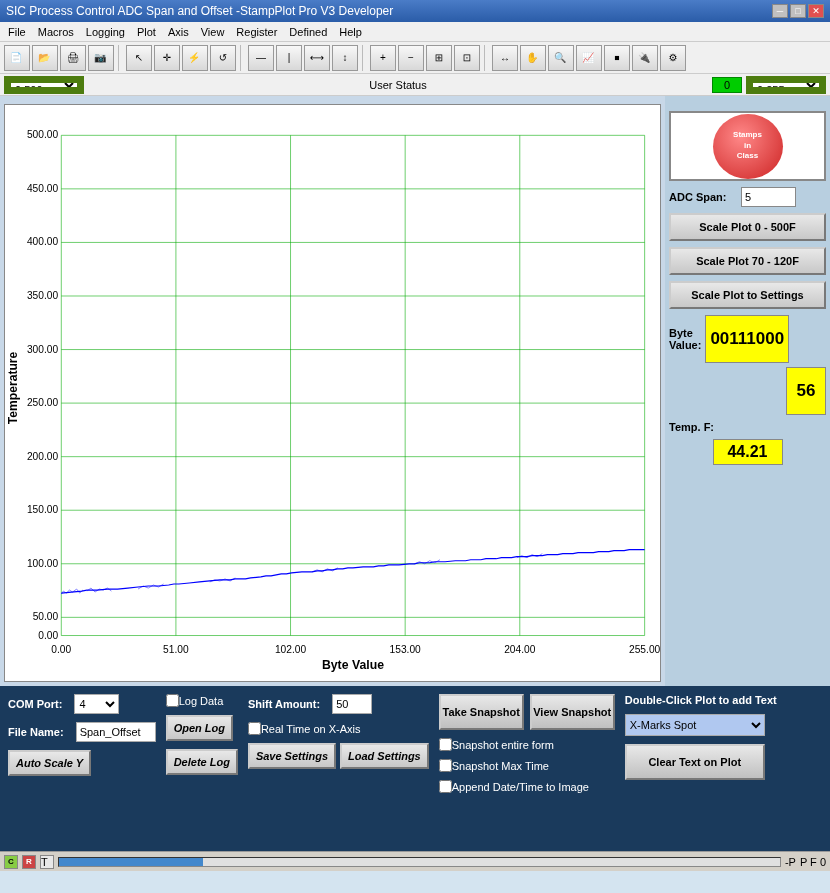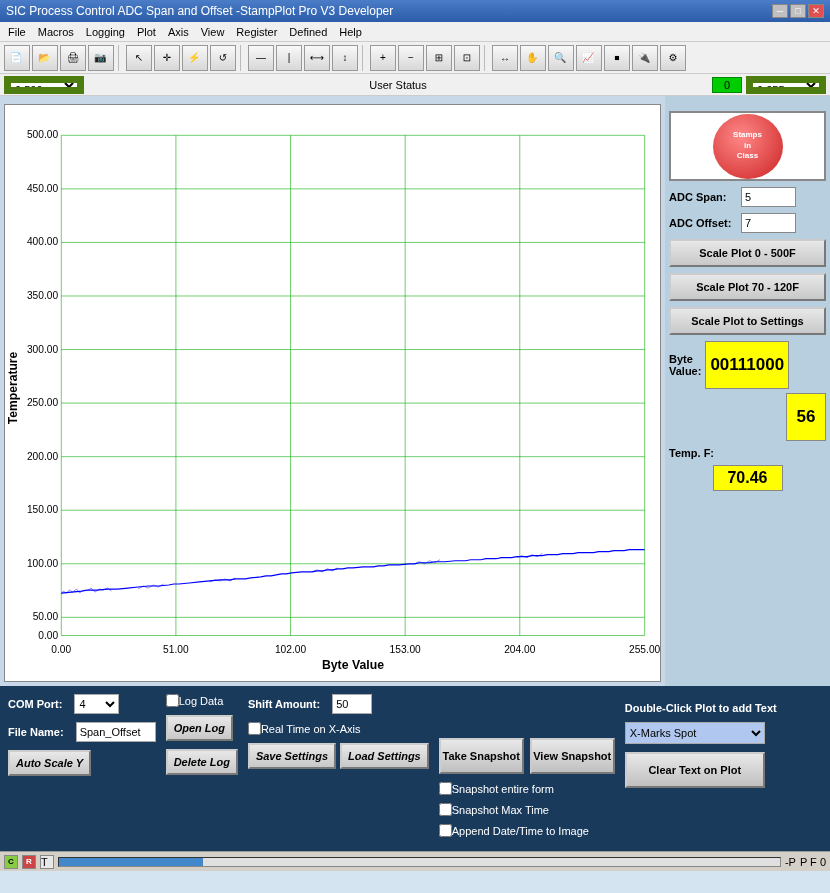--- a/index.html
+++ b/index.html
@@ -488,44 +488,40 @@
 
     <div class="logo-area">
       <div style="width:70px;height:65px;border-radius:50%;background:radial-gradient(circle at 40% 35%, #ff8888, #cc2222);display:flex;align-items:center;justify-content:center;color:white;font-size:8px;text-align:center;line-height:1.3;font-weight:bold;">Stamps<br>in<br>Class</div>
     </div>
 
     <div class="field-row">
       <span class="field-label">ADC Span:</span>
       <input class="field-input" type="text" value="5" style="">
     </div>
 
-    <div class="field-row">
-      <span class="field-label">ADC Offset:</span>
-      <input class="field-input" type="text" value="7" style="">
-    </div>
 
     <button class="panel-btn">Scale Plot 0 - 500F</button>
 
     <button class="panel-btn">Scale Plot 70 - 120F</button>
 
     <button class="panel-btn">Scale Plot to Settings</button>
 
     <div class="byte-row">
       <span class="byte-label">Byte<br>Value:</span>
       <span class="byte-value">00111000</span>
     </div>
     <div style="display:flex;justify-content:flex-end;margin-top:-2px;">
       <span class="byte-value" style="min-width:40px;">56</span>
     </div>
 
     <div class="temp-row">
       <span class="temp-label">Temp. F:</span>
     </div>
     <div style="display:flex;justify-content:center;">
-      <span class="temp-value">70.46</span>
+      <span class="temp-value">44.21</span>
     </div>
   </div>
 </div>
 
 <div class="bottom-panel">
 
   <div class="bp-section" style="gap:8px;">
     <div class="bp-field-row">
       <span class="bp-label">COM Port:</span>
       <select class="com-dropdown">
@@ -565,40 +561,40 @@
     <div class="checkbox-row">
       <input type="checkbox" style="">
       <span>Real Time on X-Axis</span>
     </div>
     <div style="display:flex;gap:4px;">
       <button class="bp-btn">Save Settings</button>
       <button class="bp-btn">Load Settings</button>
     </div>
   </div>
 
-  <div class="bp-section" style="gap:8px;margin-top:44px;">
+  <div class="bp-section" style="gap:8px;">
     <div style="display:flex;gap:6px;">
       <button class="snapshot-btn">Take Snapshot</button>
       <button class="snapshot-btn">View Snapshot</button>
     </div>
     <div class="checkbox-row">
       <input type="checkbox" style="">
       <span>Snapshot entire form</span>
     </div>
     <div class="checkbox-row">
       <input type="checkbox" style="">
       <span>Snapshot Max Time</span>
     </div>
     <div class="checkbox-row">
       <input type="checkbox" style="">
       <span>Append Date/Time to Image</span>
     </div>
   </div>
 
-  <div class="bp-section" style="gap:8px;margin-top:8px;">
+  <div class="bp-section" style="gap:8px;">
     <span class="dbl-click-label">Double-Click Plot to add Text</span>
     <select class="xmarks-dropdown">
       <option>X-Marks Spot</option>
     </select>
     <button class="clear-btn">Clear Text on Plot</button>
   </div>
 </div>
 
 <div class="status-line">
   <div class="status-indicator">C</div>

